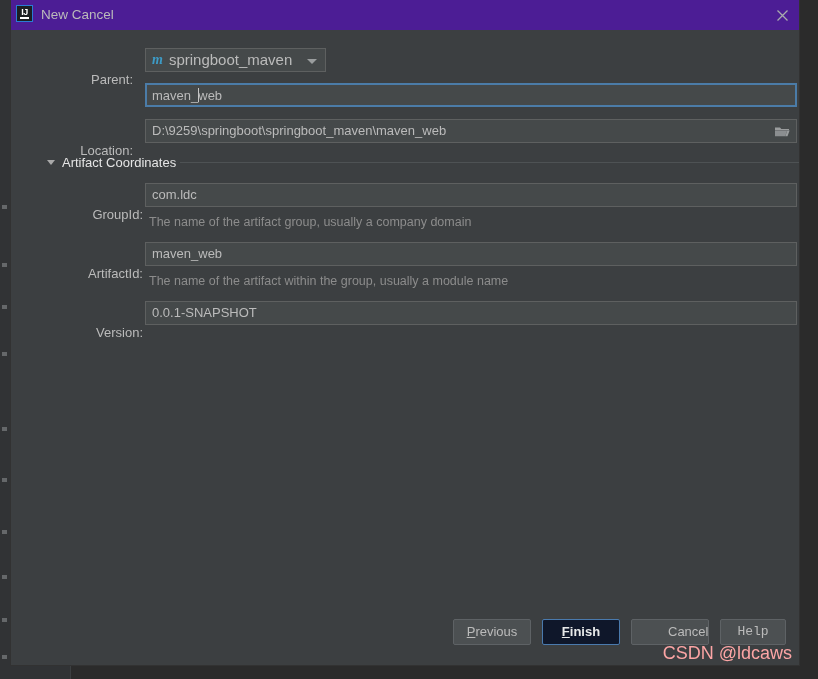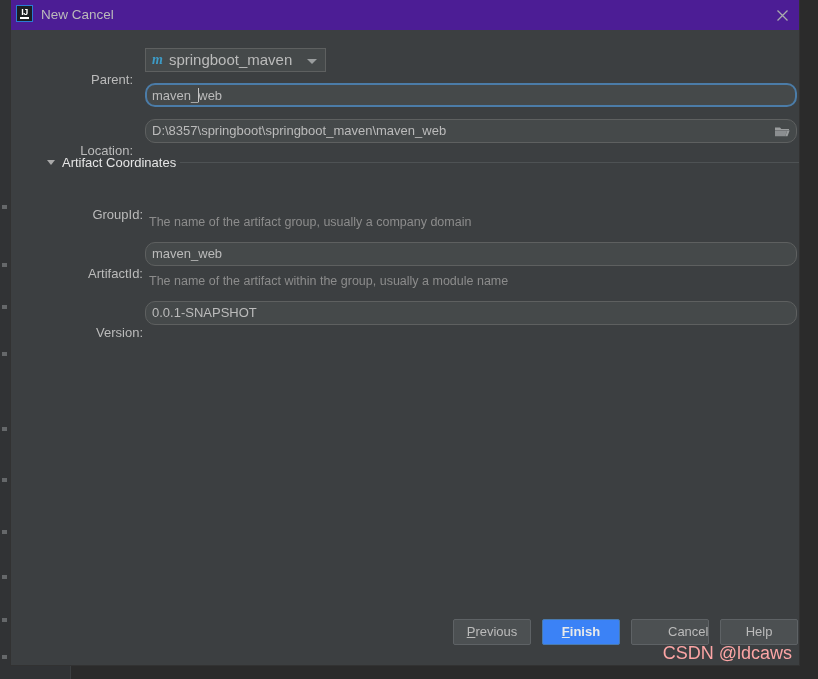--- a/index.html
+++ b/index.html
@@ -152,21 +152,21 @@
     background: #45494a;
     border: 1px solid #5e6060;
     box-sizing: border-box;
     font-size: 13px;
     color: #bbbbbb;
     line-height: 22px;
     padding: 0 6px;
     white-space: nowrap;
     overflow: hidden;
   }
-  .field.wide { width: 652px; border-radius: 10px; }
+  .field.wide { width: 652px; }
 
   
   .combo {
     position: absolute;
     left: 134px;
     width: 181px;
     height: 24px;
     background: #45494a;
     border: 1px solid #5e6060;
     box-sizing: border-box;
@@ -277,21 +277,21 @@
     box-sizing: border-box;
     color: #bbbbbb;
     font-size: 13px;
     line-height: 24px;
     text-align: center;
     cursor: default;
     white-space: nowrap;
   }
   .btn .mn { text-decoration: underline; }
   .btn.primary {
-    background: #3b82f6;
+    background: #0f172a;
     border: 1px solid #4a7aad;
     color: #e8eaea;
     font-weight: bold;
   }
   .watermark {
     position: absolute;
     right: 7px;
     bottom: 1px;
     font-size: 18px;
     color: #fca5a5;
@@ -349,59 +349,60 @@
         </div>
       </div>
 
       <div class="row" style="top:53px">
         <div class="field wide focused"><span>maven_</span><span class="caret"></span><span>web</span></div>
       </div>
 
       <div class="row" style="top:89px">
         <div class="lbl lbl-l1">Location:</div>
         <div class="field wide">
-          <span>D:\8357\springboot\springboot_maven\maven_web</span>
+          <span>D:\9259\springboot\springboot_maven\maven_web</span>
           <span class="browse-icon">
             <svg width="16" height="14" viewBox="0 0 16 14" aria-hidden="true">
               <path d="M1 2.5 h5 l1.3 1.6 H15 v1.2 H1 Z" fill="#9a9d9e"></path>
               <path d="M1 5.6 h12.2 l-1.9 5.6 H1 Z" fill="#8b8e90"></path>
               <path d="M13.3 5.6 H15.6 l-2.1 5.6 H11.3 Z" fill="#9a9d9e"></path>
             </svg>
           </span>
         </div>
       </div>
 
       <div class="row" style="top:123px">
         <div class="section">
           <span class="tri"></span>
           <span class="section-title">Artifact Coordinates</span>
           <span class="section-rule"></span>
         </div>
       </div>
 
       <div class="row" style="top:153px">
         <div class="lbl lbl-l2">GroupId:</div>
+        <div class="field wide">com.ldc</div>
       </div>
       <div class="hint" style="top:184px">The name of the artifact group, usually a company domain</div>
 
       <div class="row" style="top:212px">
         <div class="lbl lbl-l2">ArtifactId:</div>
         <div class="field wide">maven_web</div>
       </div>
       <div class="hint" style="top:243px">The name of the artifact within the group, usually a module name</div>
 
       <div class="row" style="top:271px">
         <div class="lbl lbl-l2">Version:</div>
         <div class="field wide">0.0.1-SNAPSHOT</div>
       </div>
 
     </div>
 
     <div class="buttonbar">
       <div class="btn" style="left:442px; width:78px;"><span class="mn">P</span><span>revious</span></div>
       <div class="btn primary" style="left:531px; width:78px;"><span class="mn">F</span><span>inish</span></div>
       <div class="btn" style="left:620px; width:78px;padding-left:36px;">Cancel</div>
-      <div class="btn" style="left:709px; width:78px;">Help</div>
+      <div class="btn" style="left:709px; width:66px;font-family:Liberation Mono, monospace;">Help</div>
       <div class="watermark">CSDN @ldcaws</div>
     </div>
 
   </div>
 </div>
 
 </body></html>

